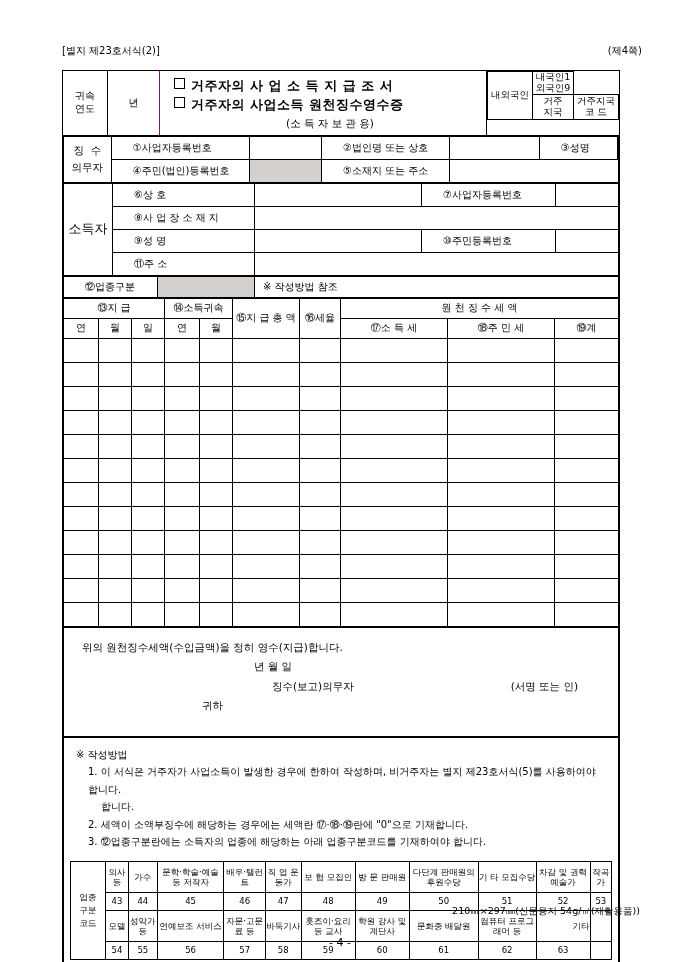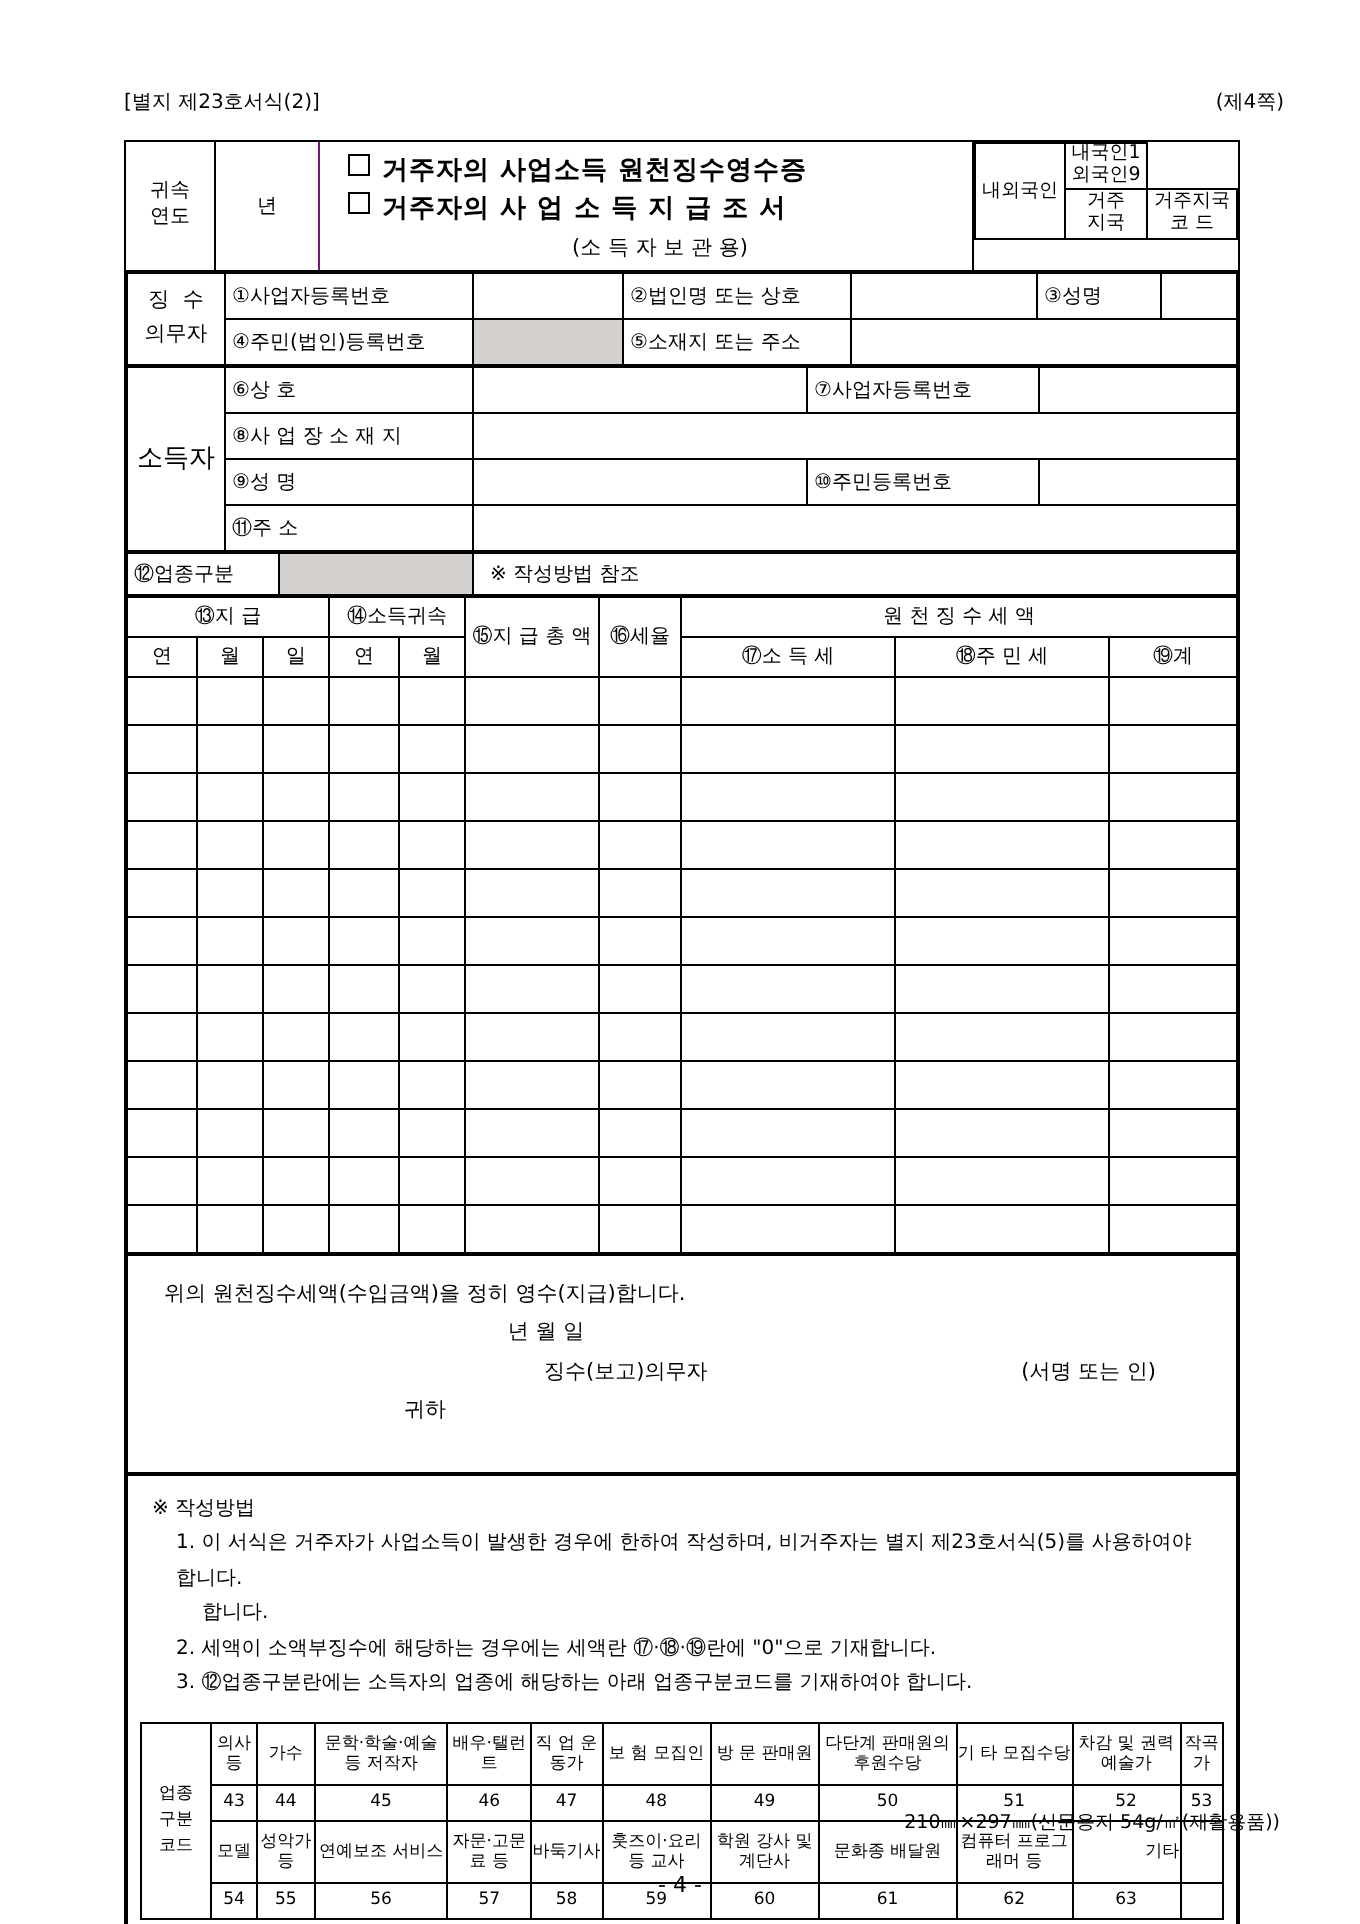--- a/index.html
+++ b/index.html
@@ -38,21 +38,21 @@
   .titleline{font-size:13px;font-weight:bold;letter-spacing:0.5px;line-height:1.45;}
   .titleline .chk{display:inline-block;width:9px;height:9px;border:1.2px solid #000;margin-right:6px;vertical-align:1px;}
   .subttl{text-align:center;font-size:10.5px;margin-top:2px;}
   .natbox{width:132px;border-left:1px solid #000;}
   .natbox table td{height:21px;font-size:9.5px;}
 
   
   .h22 td{height:22px;}
   .h20 td{height:20px;}
 
-  .lbl{font-size:10px;padding-left:3px;}
+  .lbl{font-size:10px;padding-left:21px;}
 
   .noteblk{font-size:10.5px;line-height:1.85;padding:10px 14px 14px 18px;}
 
   .howto{font-size:10px;line-height:1.75;padding:8px 10px 6px 12px;}
 
   .codetbl td{font-size:8.5px;line-height:1.18;text-align:center;}
   .codetbl .head td{height:30px;}
   .codetbl .num td{height:17px;}
 
   .footnote{position:absolute;top:905px;right:40px;font-size:9.5px;}
@@ -70,24 +70,24 @@
 
   <div class="formbox">
 
     <div class="toprow">
       <div class="yearbox">
         <div class="yl">귀속<br>연도</div>
         <div class="yr">년</div>
       </div>
       <div class="titlecell">
         <div class="titleline">
-          <span class="chk"></span><span>거주자의 사업소득 원천징수영수증</span>
+          <span class="chk"></span><span>거주자의 사 업 소 득 지 급 조 서</span>
         </div>
         <div class="titleline">
-          <span class="chk"></span><span>거주자의 사 업 소 득 지 급 조 서</span>
+          <span class="chk"></span><span>거주자의 사업소득 원천징수영수증</span>
         </div>
         <div class="subttl">(소 득 자  보 관 용)</div>
       </div>
       <div class="natbox">
         <table>
           <tbody>
               <tr>
             <td class="c" rowspan="2">내외국인</td>
             <td class="c" style="line-height:1.15;">내국인1<br>외국인9</td>
           </tr>

